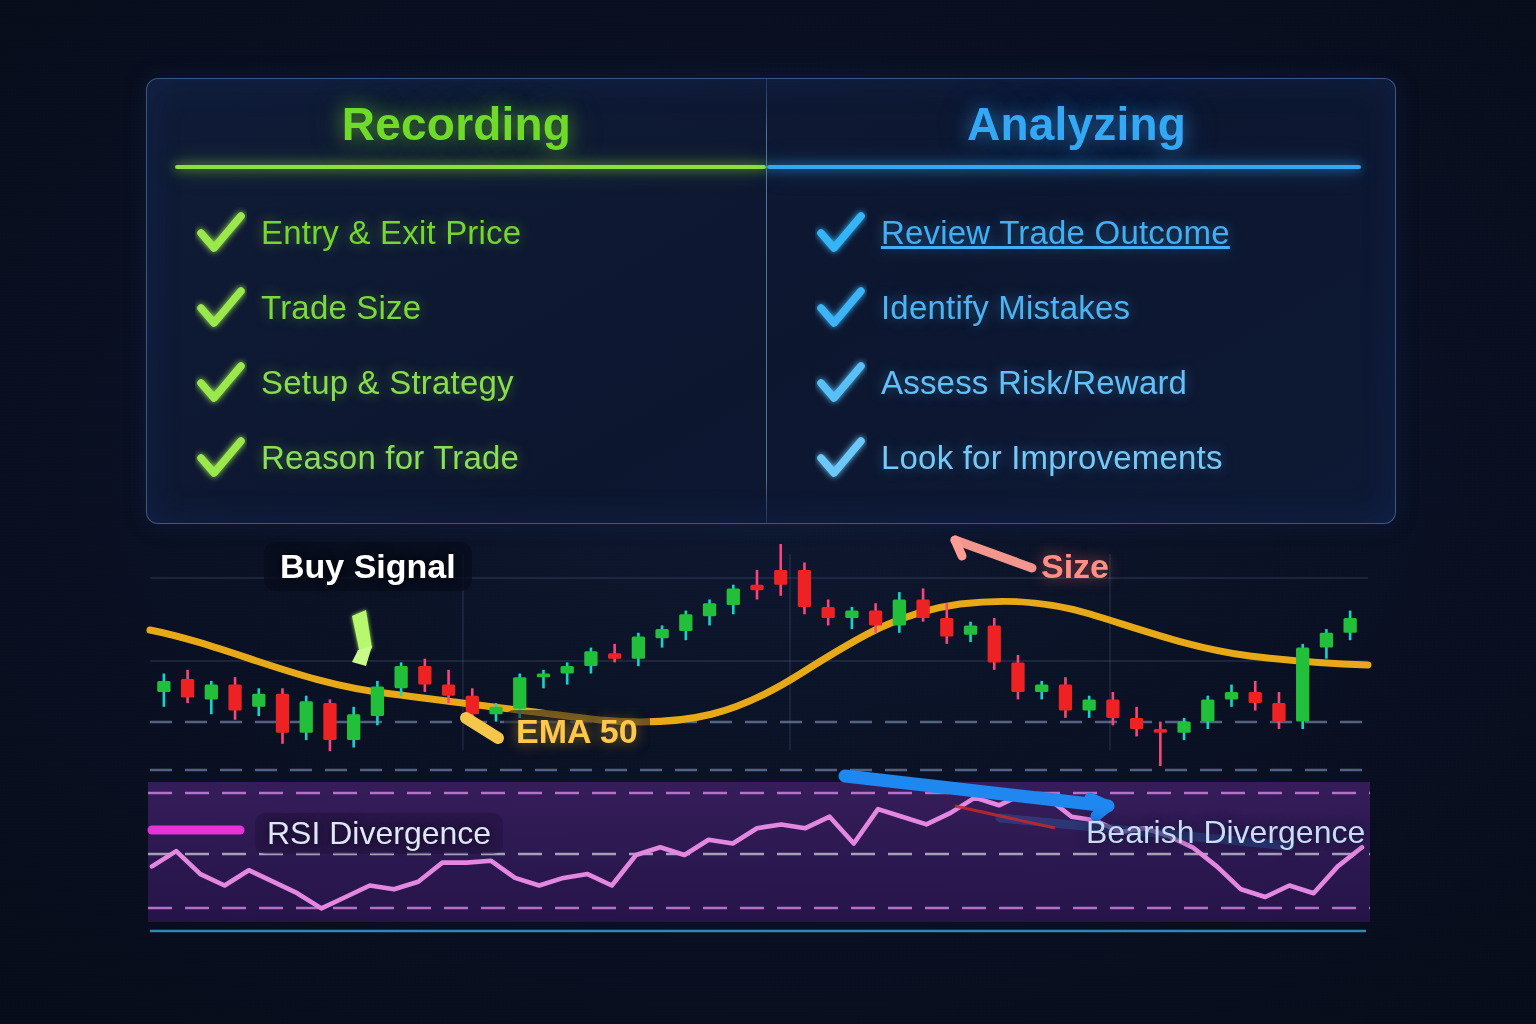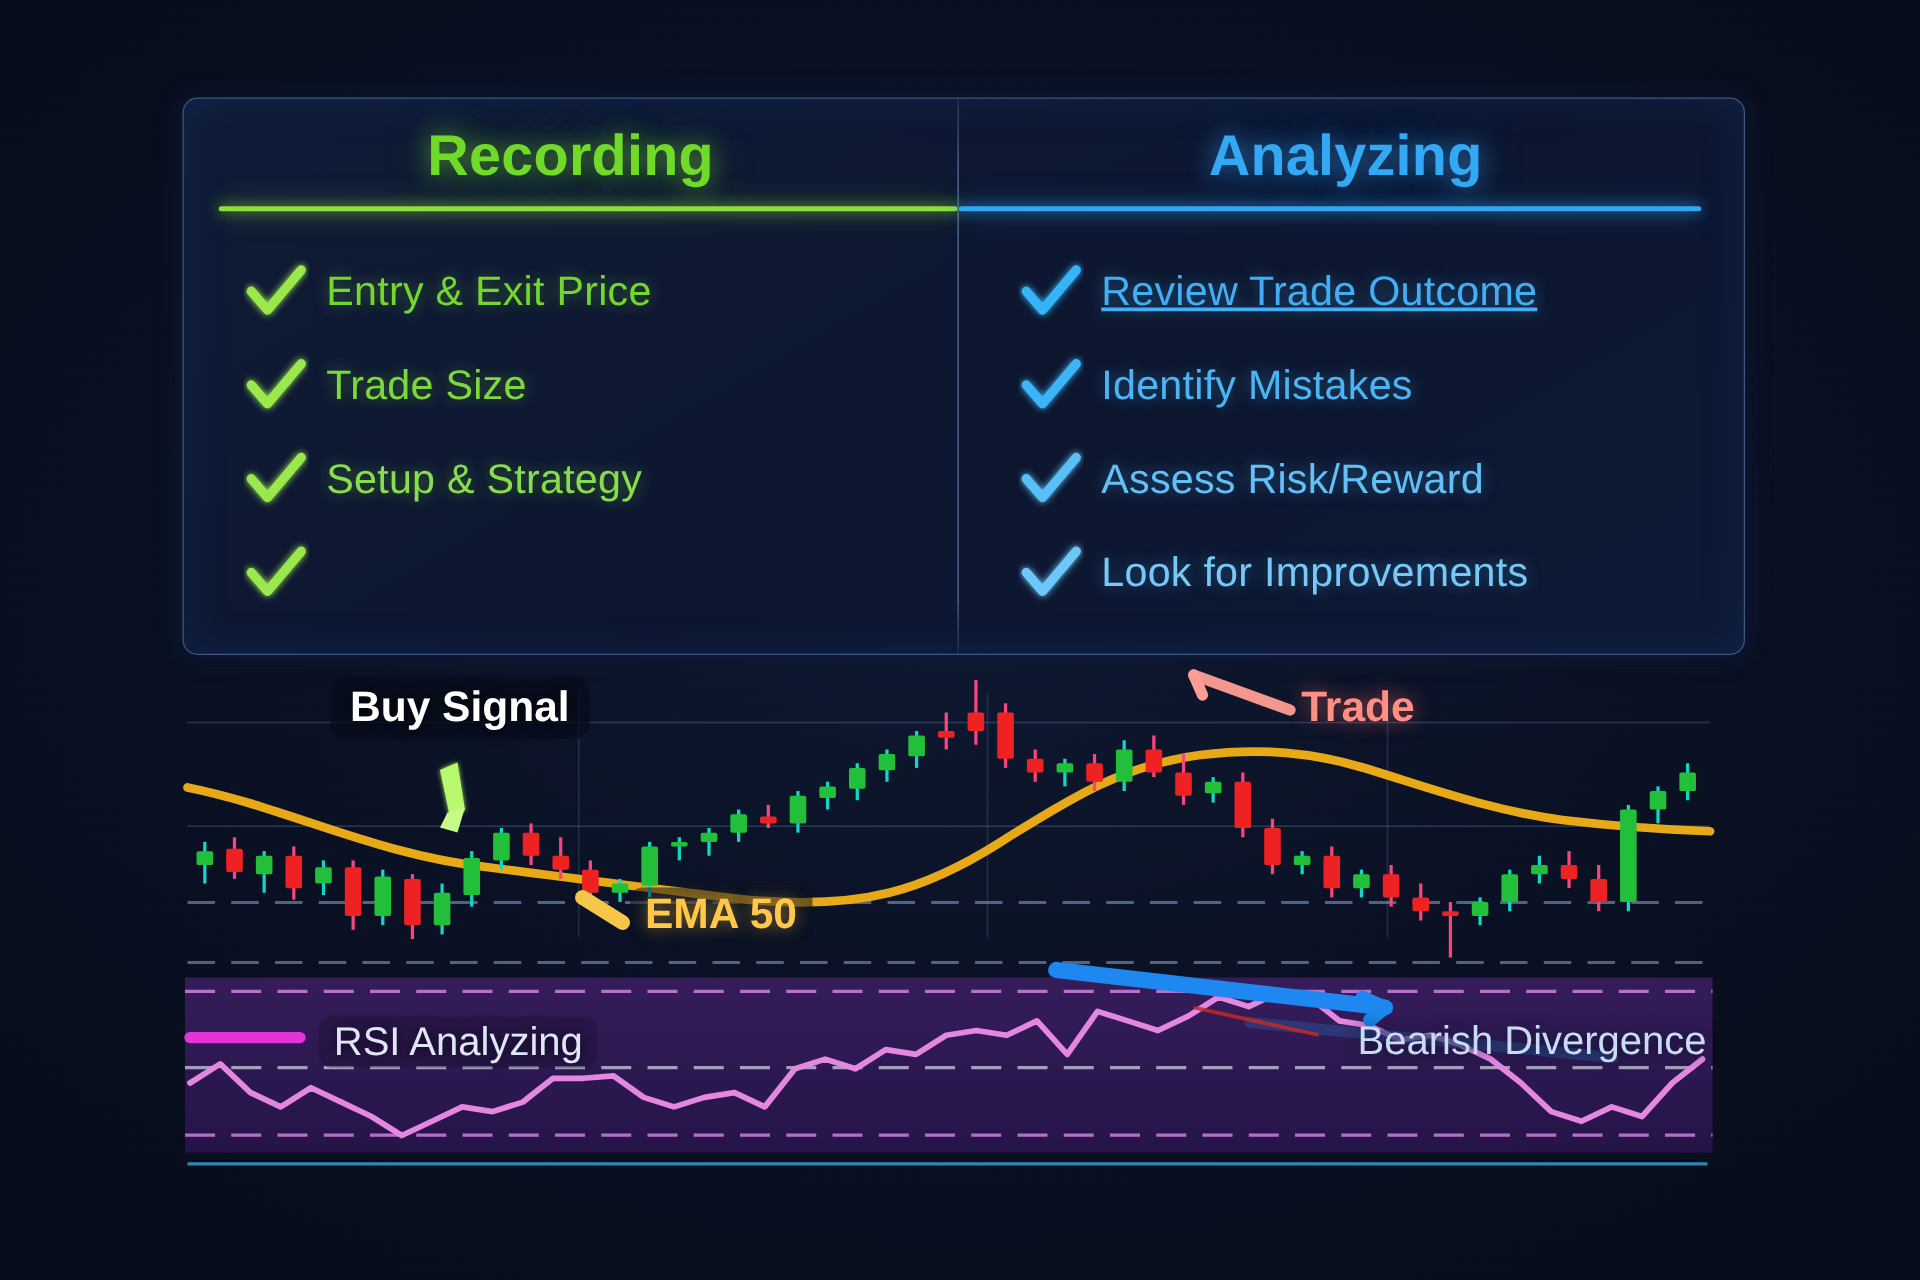--- a/index.html
+++ b/index.html
@@ -146,20 +146,21 @@
           </span>
           <span class="item-label">Setup &amp; Strategy</span>
         </div>
 
         <div class="item">
           <span class="check">
             <svg width="52" height="52" viewBox="0 0 52 52">
               <path d="M6 26 L19 41 L46 9" fill="none" stroke="#9be84e" stroke-width="7.5" stroke-linecap="round" stroke-linejoin="round" filter="url(#gl)"></path>
             </svg>
           </span>
+          <span class="item-label">Reason for Trade</span>
         </div>
       </div>
     </div>
 
     <div class="col right">
       <div class="col-title">Analyzing</div>
       <div class="rule"></div>
       <div class="items">
 
         <div class="item">
@@ -369,17 +370,17 @@
         <path d="M1090,300 L1108,308 L1096,318" stroke="#1e88f0" stroke-width="11" stroke-linecap="round" stroke-linejoin="round" fill="none"></path>
       </g>
 
       <path d="M1000,320 L1290,348" stroke="#2b4f8e" stroke-width="9" stroke-opacity=".55" stroke-linecap="round" fill="none"></path>
 
       <path d="M955,308 L1055,330" stroke="#c62828" stroke-width="3" fill="none" opacity=".85"></path>
     </svg>
   </div>
 
   <div class="lbl" id="buy-signal-label">Buy Signal</div>
-  <div class="lbl" id="exit-label">Trade</div>
+  <div class="lbl" id="exit-label">Size</div>
   <div class="lbl" id="ema-label">EMA 50</div>
-  <div class="lbl" id="rsi-label">RSI Analyzing</div>
+  <div class="lbl" id="rsi-label">RSI Divergence</div>
   <div class="lbl" id="divergence-label">Bearish Divergence</div>
 </div>
 
 </body></html>

